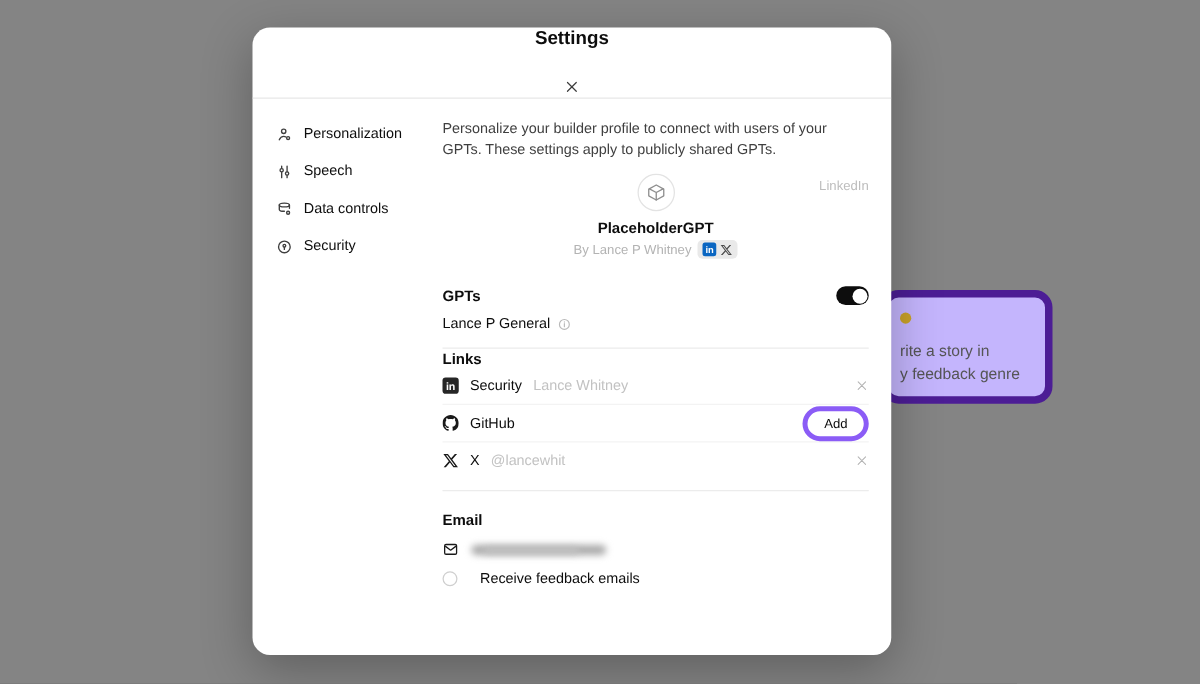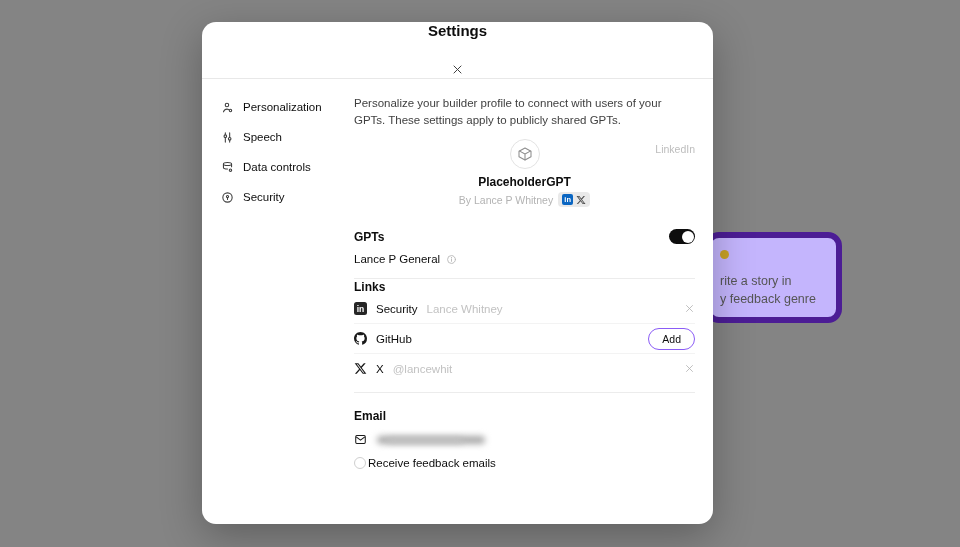--- a/index.html
+++ b/index.html
@@ -69,32 +69,32 @@
   .globe-ic { width:14px; height:14px; color:#1a1a1a; display:flex; }
   .domain-select { display:flex; align-items:center; gap:7px; font-size:11.5px; color:#0d0d0d; }
   .chev { width:12px; height:12px; color:#0d0d0d; display:flex; }
 
   .link-row { height:29px; display:flex; align-items:center; }
   .site-ic { width:13px; height:13px; color:#1a1a1a; display:flex; flex-shrink:0; }
   .site-label { font-size:11.5px; color:#0d0d0d; margin-left:9px; }
   .site-value { font-size:11.5px; color:#c2c2c2; margin-left:9px; }
   .spacer { flex:1; }
   .row-x { width:11px; height:11px; color:#b3b3b3; display:flex; cursor:pointer; }
-  .add-btn { font-size:10.5px; color:#0d0d0d; background:#fff; border:1px solid #8b5cf6;
+  .add-btn { font-size:10.5px; color:#0d0d0d; background:#fff; border:4px solid #8b5cf6;
     border-radius:999px; padding:4px 13px; cursor:pointer; font-family:inherit; }
 
   .email-head { margin-top:16px; }
   .email-row { margin-top:10px; display:flex; align-items:center; gap:9px; }
   .mail-ic { width:14px; height:13px; color:#1a1a1a; display:flex; }
   .blur-wrap { position:relative; height:12px; width:108px; }
   .blur-bar { position:absolute; top:2px; left:0; width:100%; height:8px; border-radius:4px;
     background:#a9a9a9; filter:blur(3px); }
   .blur-bar.b2 { left:10px; top:4px; width:70%; height:5px; background:#c4c4c4; }
 
-  .feedback-row { margin-top:11px; display:flex; align-items:center; gap:2px; }
+  .feedback-row { margin-top:11px; display:flex; align-items:center; gap:18px; }
   .radio { width:12px; height:12px; border-radius:50%; border:1px solid #cfcfcf; background:#fff; cursor:pointer; flex-shrink:0; }
   .feedback-label { font-size:11.5px; color:#0d0d0d; }
 </style>
 </head>
 <body>
 
 <div class="stage">
 
   <div class="bg-card">
     <span class="spark"></span>

